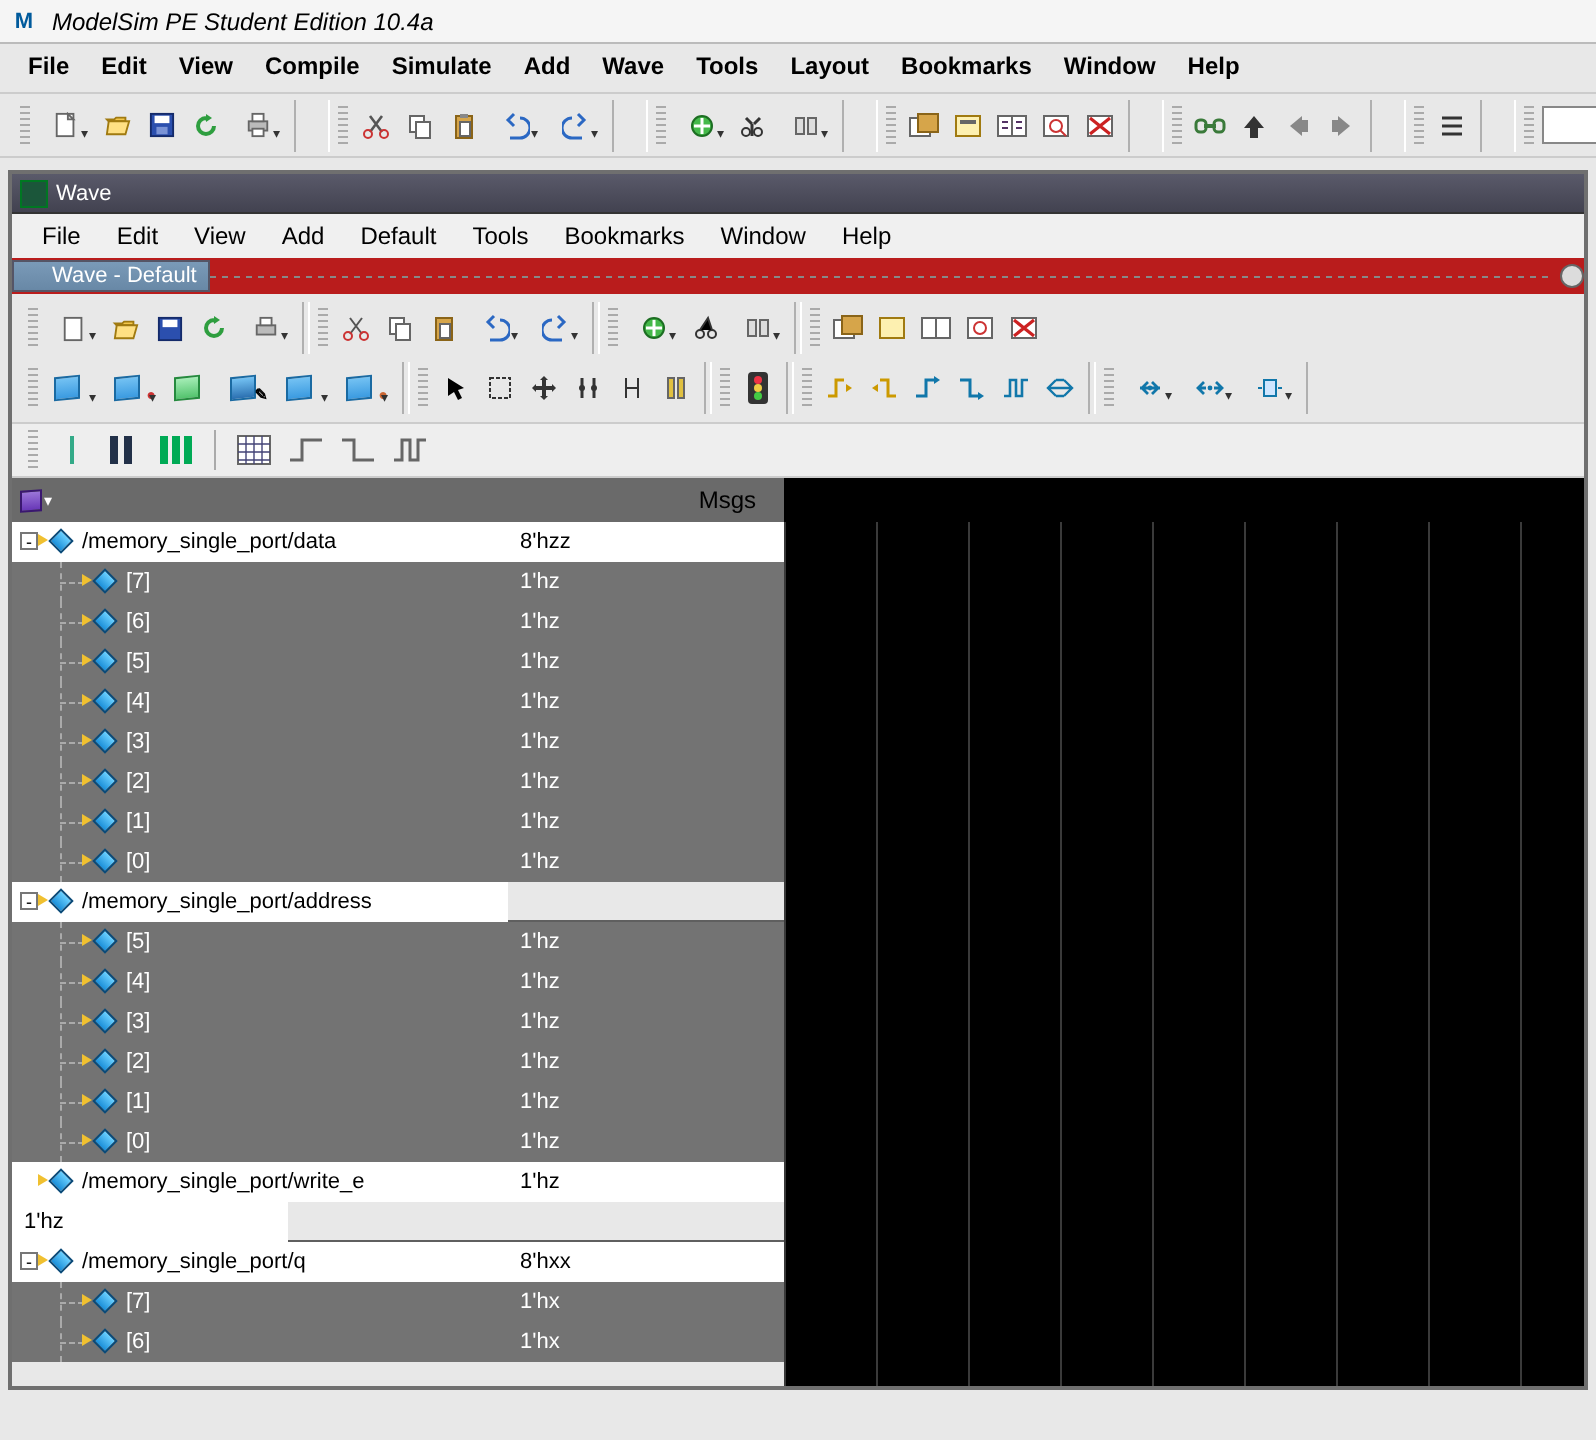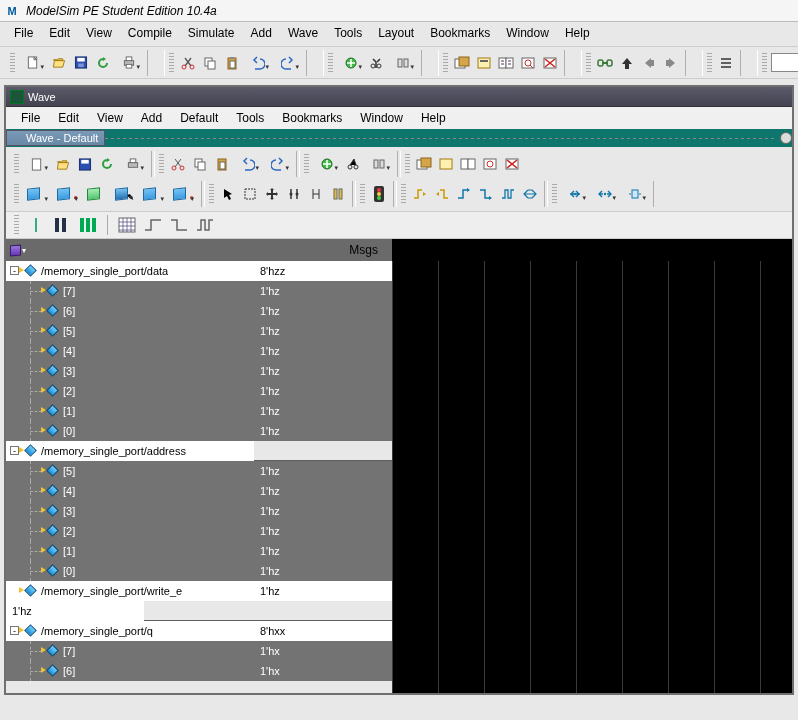--- a/index.html
+++ b/index.html
@@ -23,20 +23,21 @@
   .titlebar-main .m-logo {
     width: 16px; height: 16px; margin-right: 6px;
     display:flex; align-items:center; justify-content:center;
     font-weight:bold; color:#005a9c;
   }
   .titlebar-main .title { font-size: 12px; font-style: italic; }
   .menubar {
     background: #e8e8e8;
     padding: 2px 6px 4px 6px;
     border-bottom: 1px solid #ccc;
+    font-weight: bold;
   }
   .menubar span {
     display: inline-block;
     padding: 2px 8px;
     font-size: 12px;
     cursor: default;
   }
   .toolbar-row {
     background: #e8e8e8;
     padding: 3px 6px;
@@ -99,21 +100,21 @@
     border-bottom:1px solid #333;
   }
   .wave-titlebar .wico { width:14px; height:14px; background:#1b563a; border:1px solid #072; display:inline-block; }
   .wave-menubar {
     background:#f0f0f0;
     padding:2px 6px;
   }
   .wave-menubar span { display:inline-block; padding:2px 9px; font-size:12px; }
   .wave-tab {
     display:flex; align-items:center;
-    background:#0f766e;
+    background:#b91c1c;
     height:18px;
     text-align:center;
   }
   .wave-tab .tab-handle {
     background:linear-gradient(#7a9ab8,#6888a6);
     color:#fff;
     font-size:11px;
     padding:1px 6px;
     border:1px solid #556;
     display:flex; align-items:center; gap:3px;

